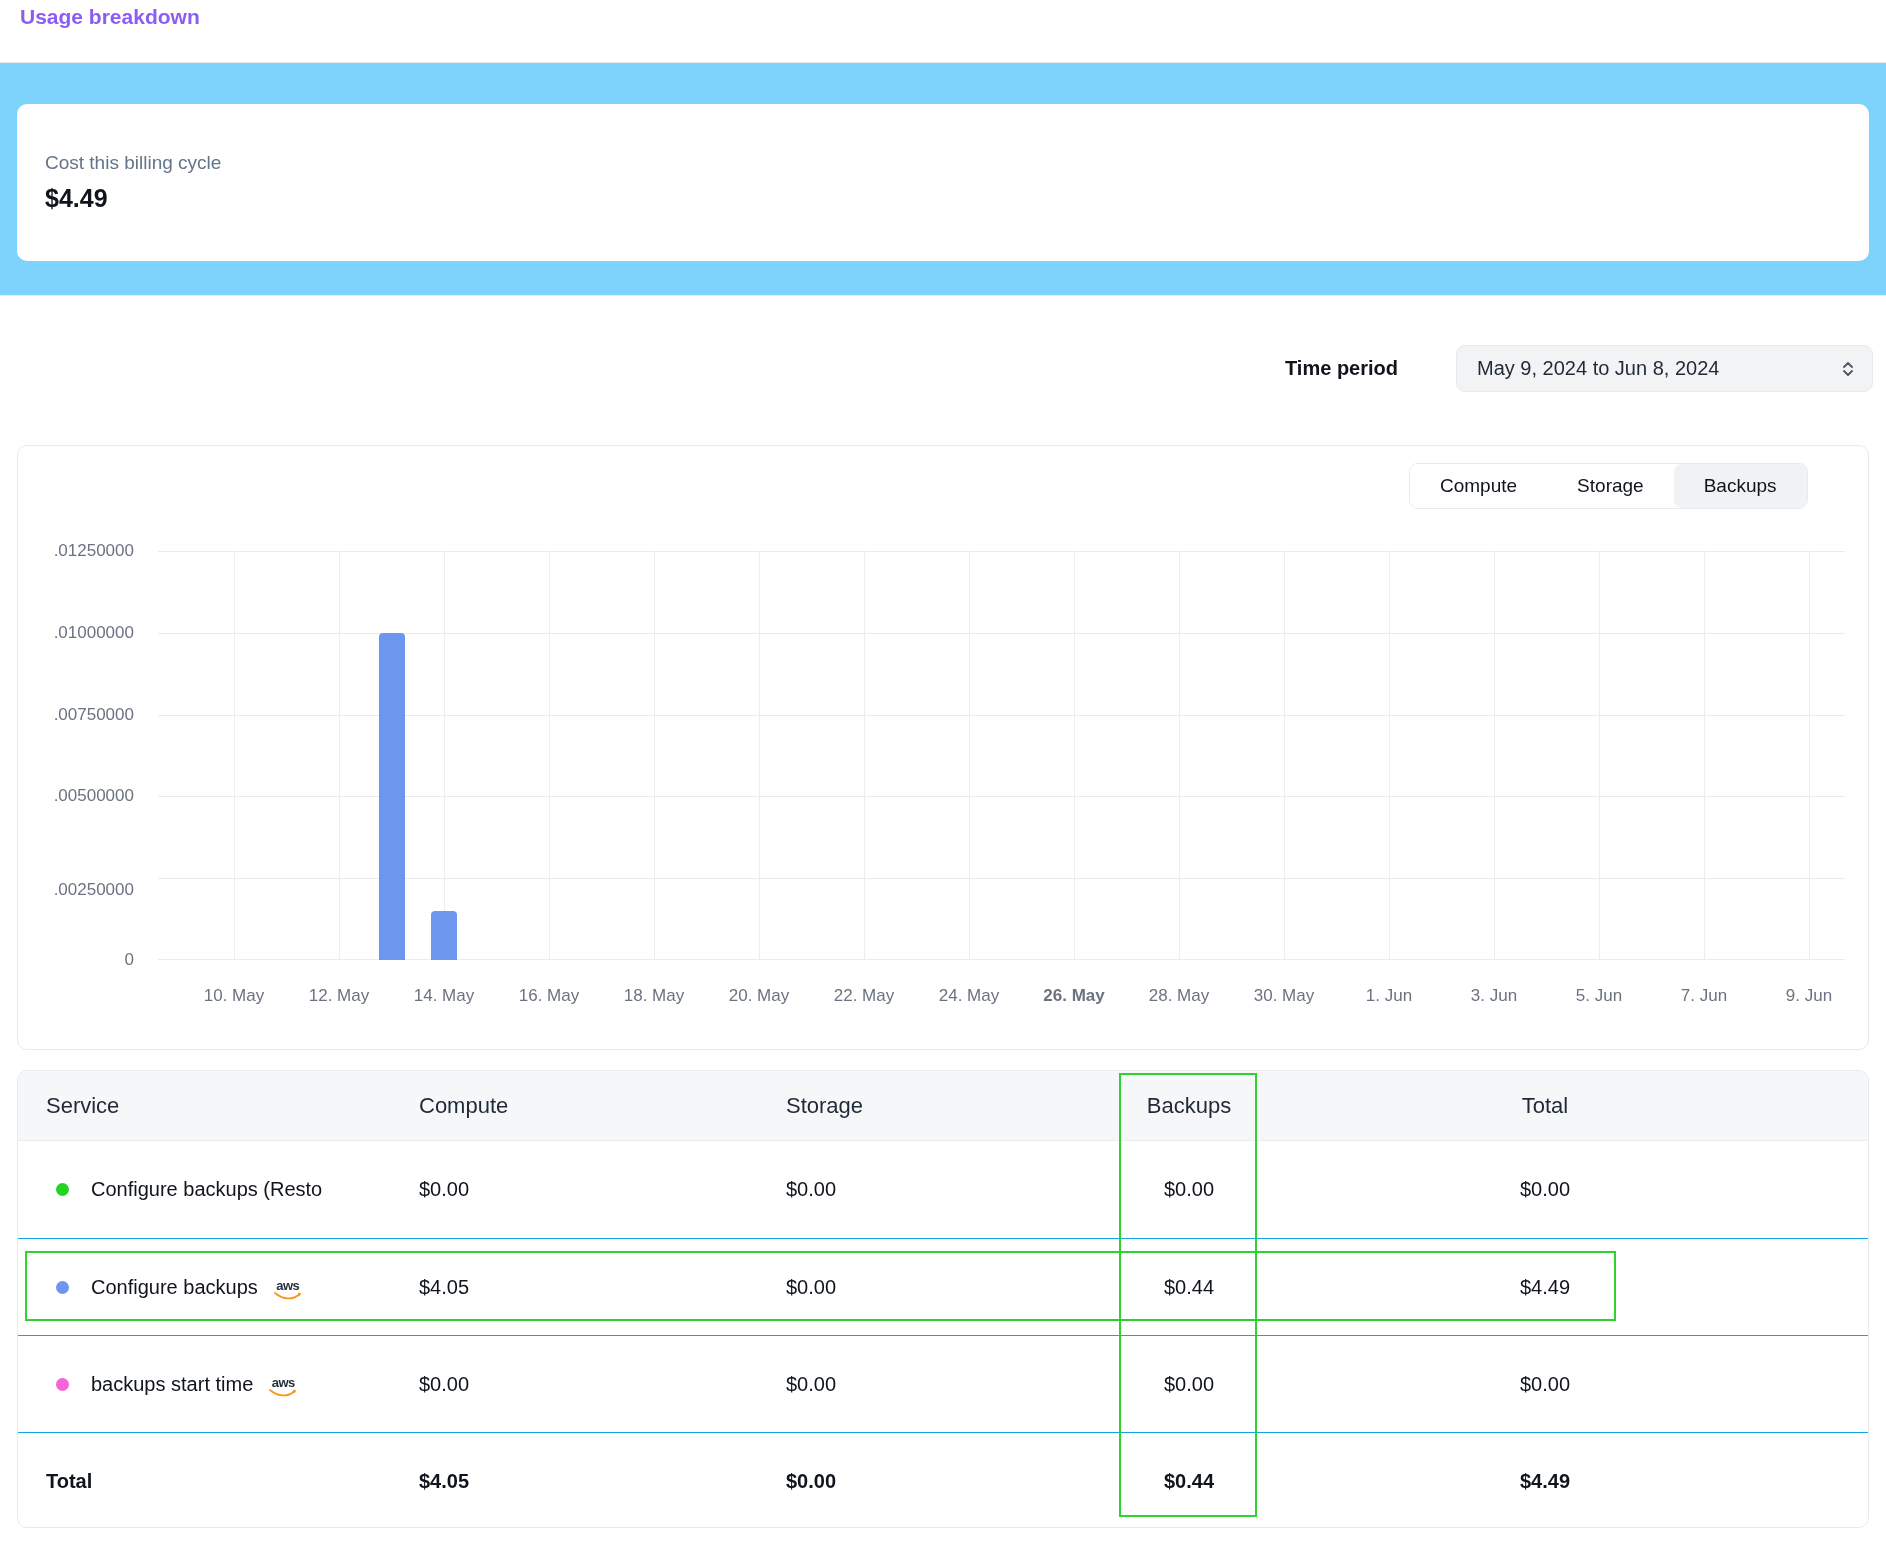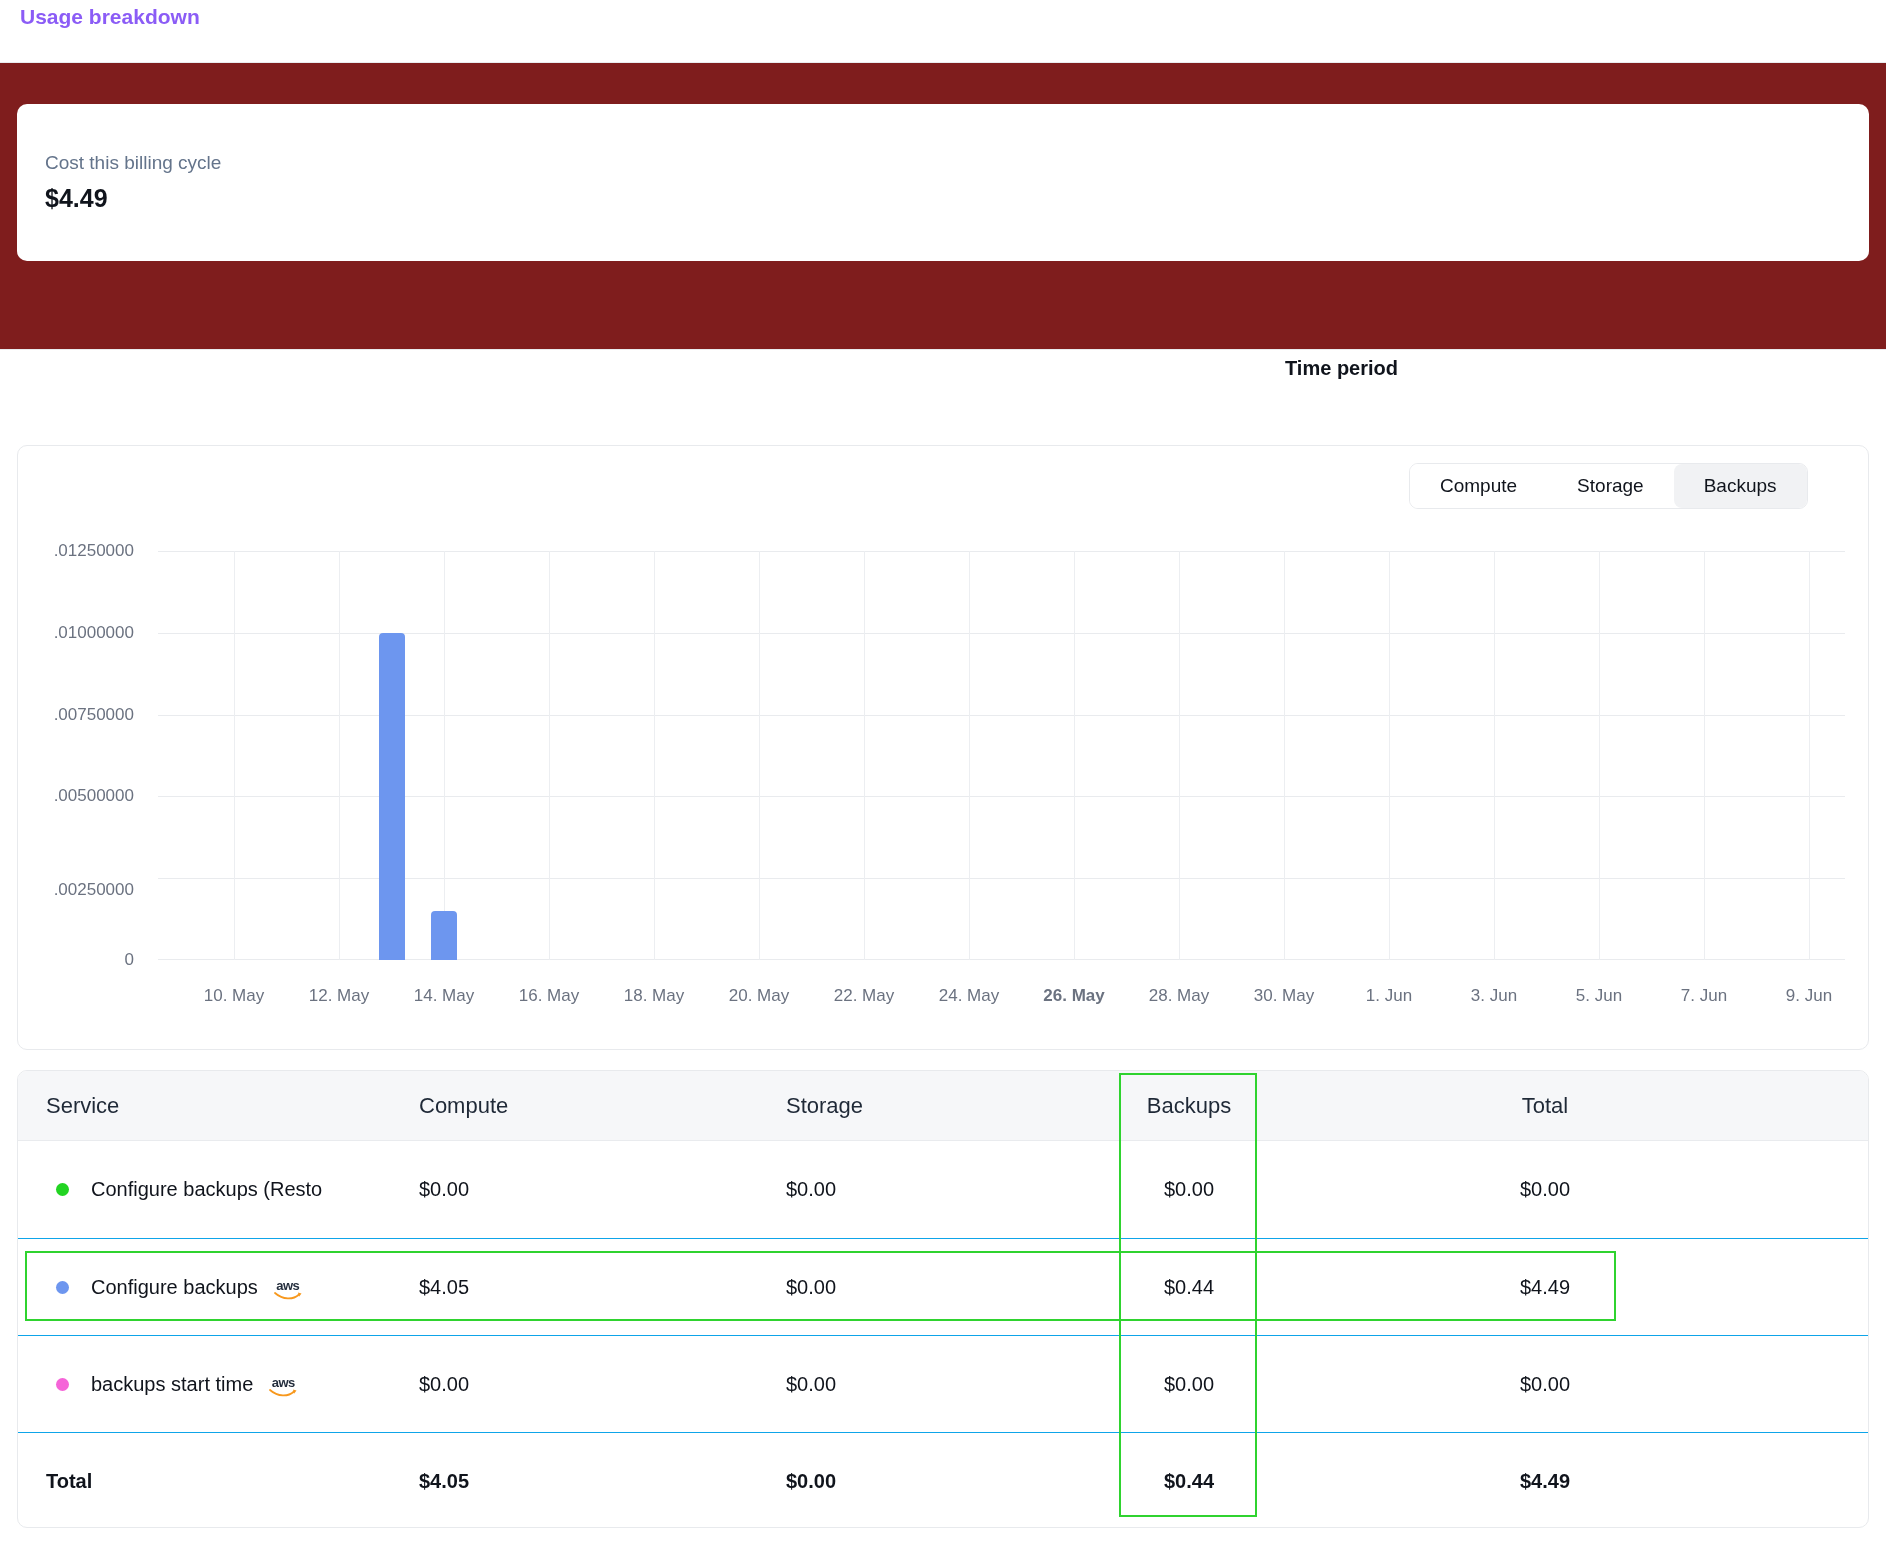--- a/index.html
+++ b/index.html
@@ -4,22 +4,22 @@
 <style>
   * { margin:0; padding:0; box-sizing:border-box; }
   html,body { background:#fff; }
   body { font-family:"Liberation Sans","DejaVu Sans",sans-serif; color:#111827; }
   .canvas { position:relative; width:1886px; height:1548px; background:#fff; overflow:hidden; }
 
   
   .page-title { position:absolute; left:20px; top:5px; font-size:21px; font-weight:700; color:#8b5cf6; }
 
   
-  .summary-band { position:absolute; left:0; top:62px; width:1886px; height:288px;
-    background:#7f1d1d; border-top:1px solid #e9ebee; border-bottom:1px solid #e9ebee; }
+  .summary-band { position:absolute; left:0; top:62px; width:1886px; height:234px;
+    background:#7dd3fc; border-top:1px solid #e9ebee; border-bottom:1px solid #e9ebee; }
   .summary-card { position:absolute; left:17px; top:41px; width:1852px; height:157px;
     background:#fff; border-radius:10px; }
   .summary-label { position:absolute; left:28px; top:48px; font-size:19px; color:#64748b; }
   .summary-amount { position:absolute; left:28px; top:80px; font-size:25px; font-weight:700; color:#10141c; }
 
   
   .tp-label { position:absolute; left:1285px; top:357px; width:150px; font-size:20px; font-weight:700; color:#10141c; }
   .tp-select { position:absolute; left:1456px; top:345px; width:417px; height:47px;
     background:#f2f3f5; border:1px solid #e8eaed; border-radius:9px;
     display:flex; align-items:center; padding:0 16px 0 20px; cursor:pointer; }
@@ -77,20 +77,27 @@
   <div class="page-title">Usage breakdown</div>
 
   <section class="summary-band">
     <div class="summary-card">
       <div class="summary-label">Cost this billing cycle</div>
       <div class="summary-amount">$4.49</div>
     </div>
   </section>
 
   <div class="tp-label">Time period</div>
+  <div class="tp-select" role="button">
+    <span class="tp-value">May 9, 2024 to Jun 8, 2024</span>
+    <svg width="16" height="22" viewBox="0 0 16 22">
+      <path d="M4 9 L8 5 L12 9" fill="none" stroke="#4b5563" stroke-width="1.8" stroke-linecap="round" stroke-linejoin="round"></path>
+      <path d="M4 13 L8 17 L12 13" fill="none" stroke="#4b5563" stroke-width="1.8" stroke-linecap="round" stroke-linejoin="round"></path>
+    </svg>
+  </div>
 
   <section class="chart-card">
     <div class="tab-group">
       <button class="tab">Compute</button>
       <button class="tab">Storage</button>
       <button class="tab selected">Backups</button>
     </div>
     <div class="y-axis" id="y-axis">
         <div class="ytick" style="top: 503px;">0</div>
         <div class="ytick" style="top: 433px;">.00250000</div>

